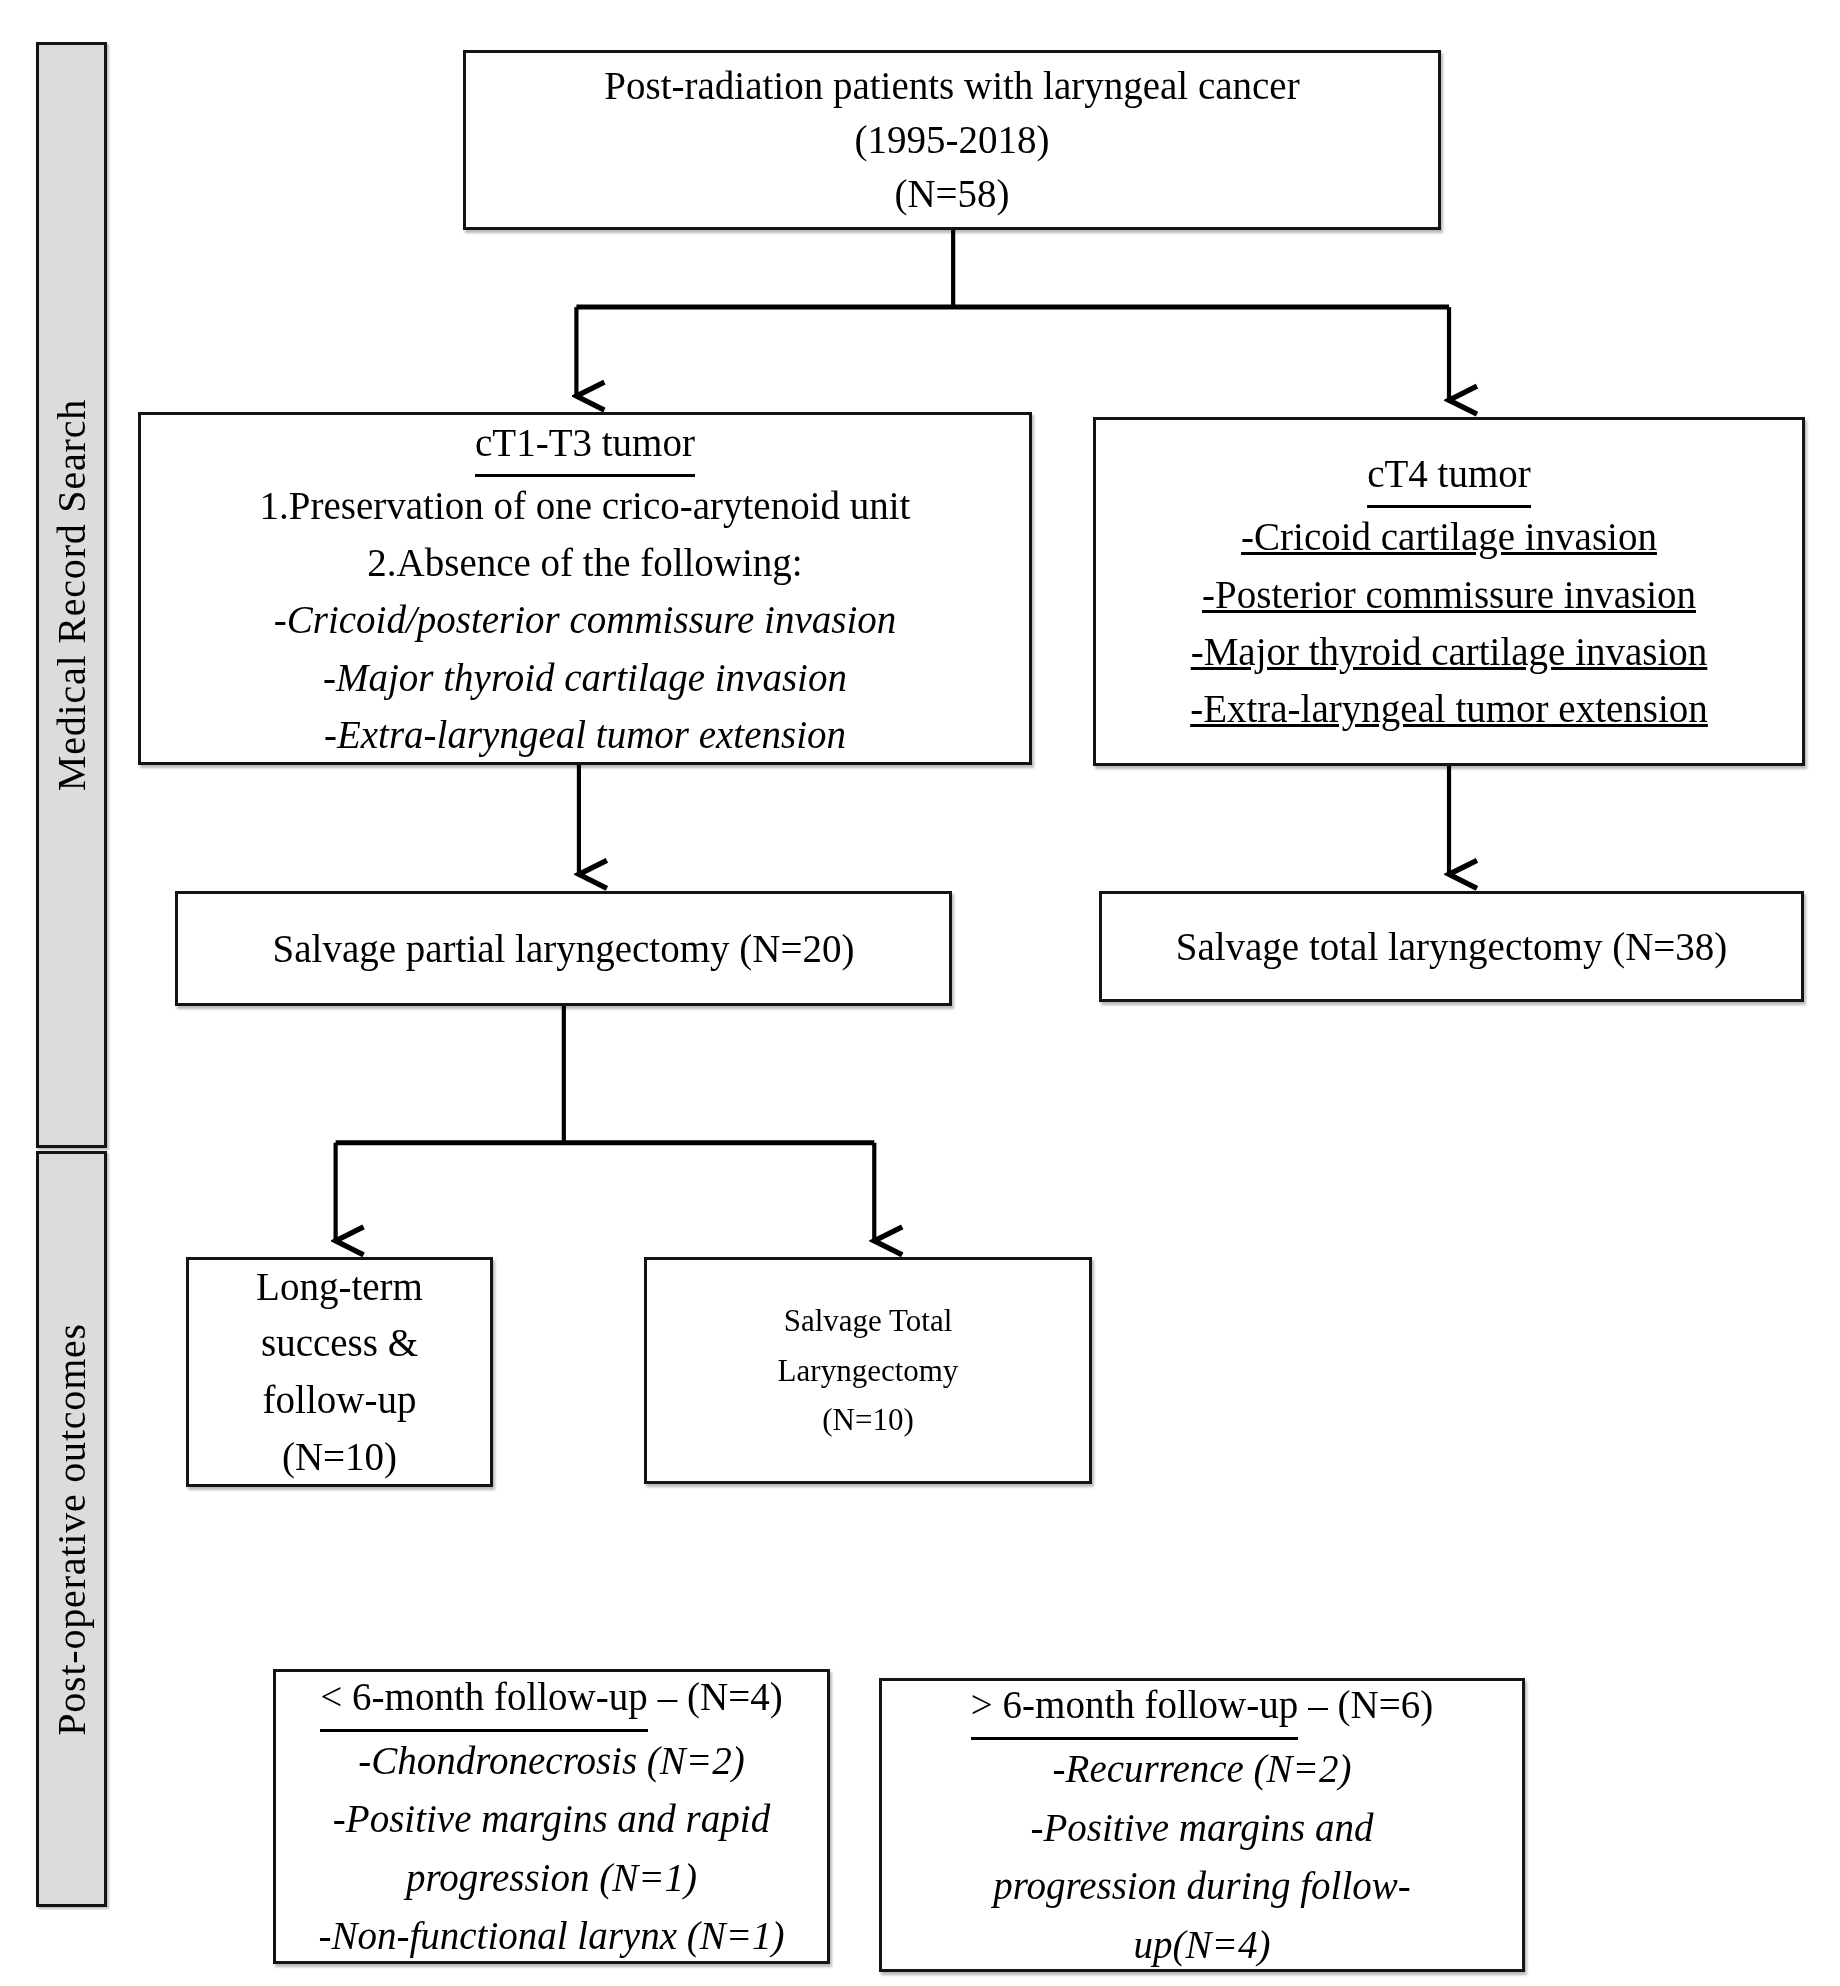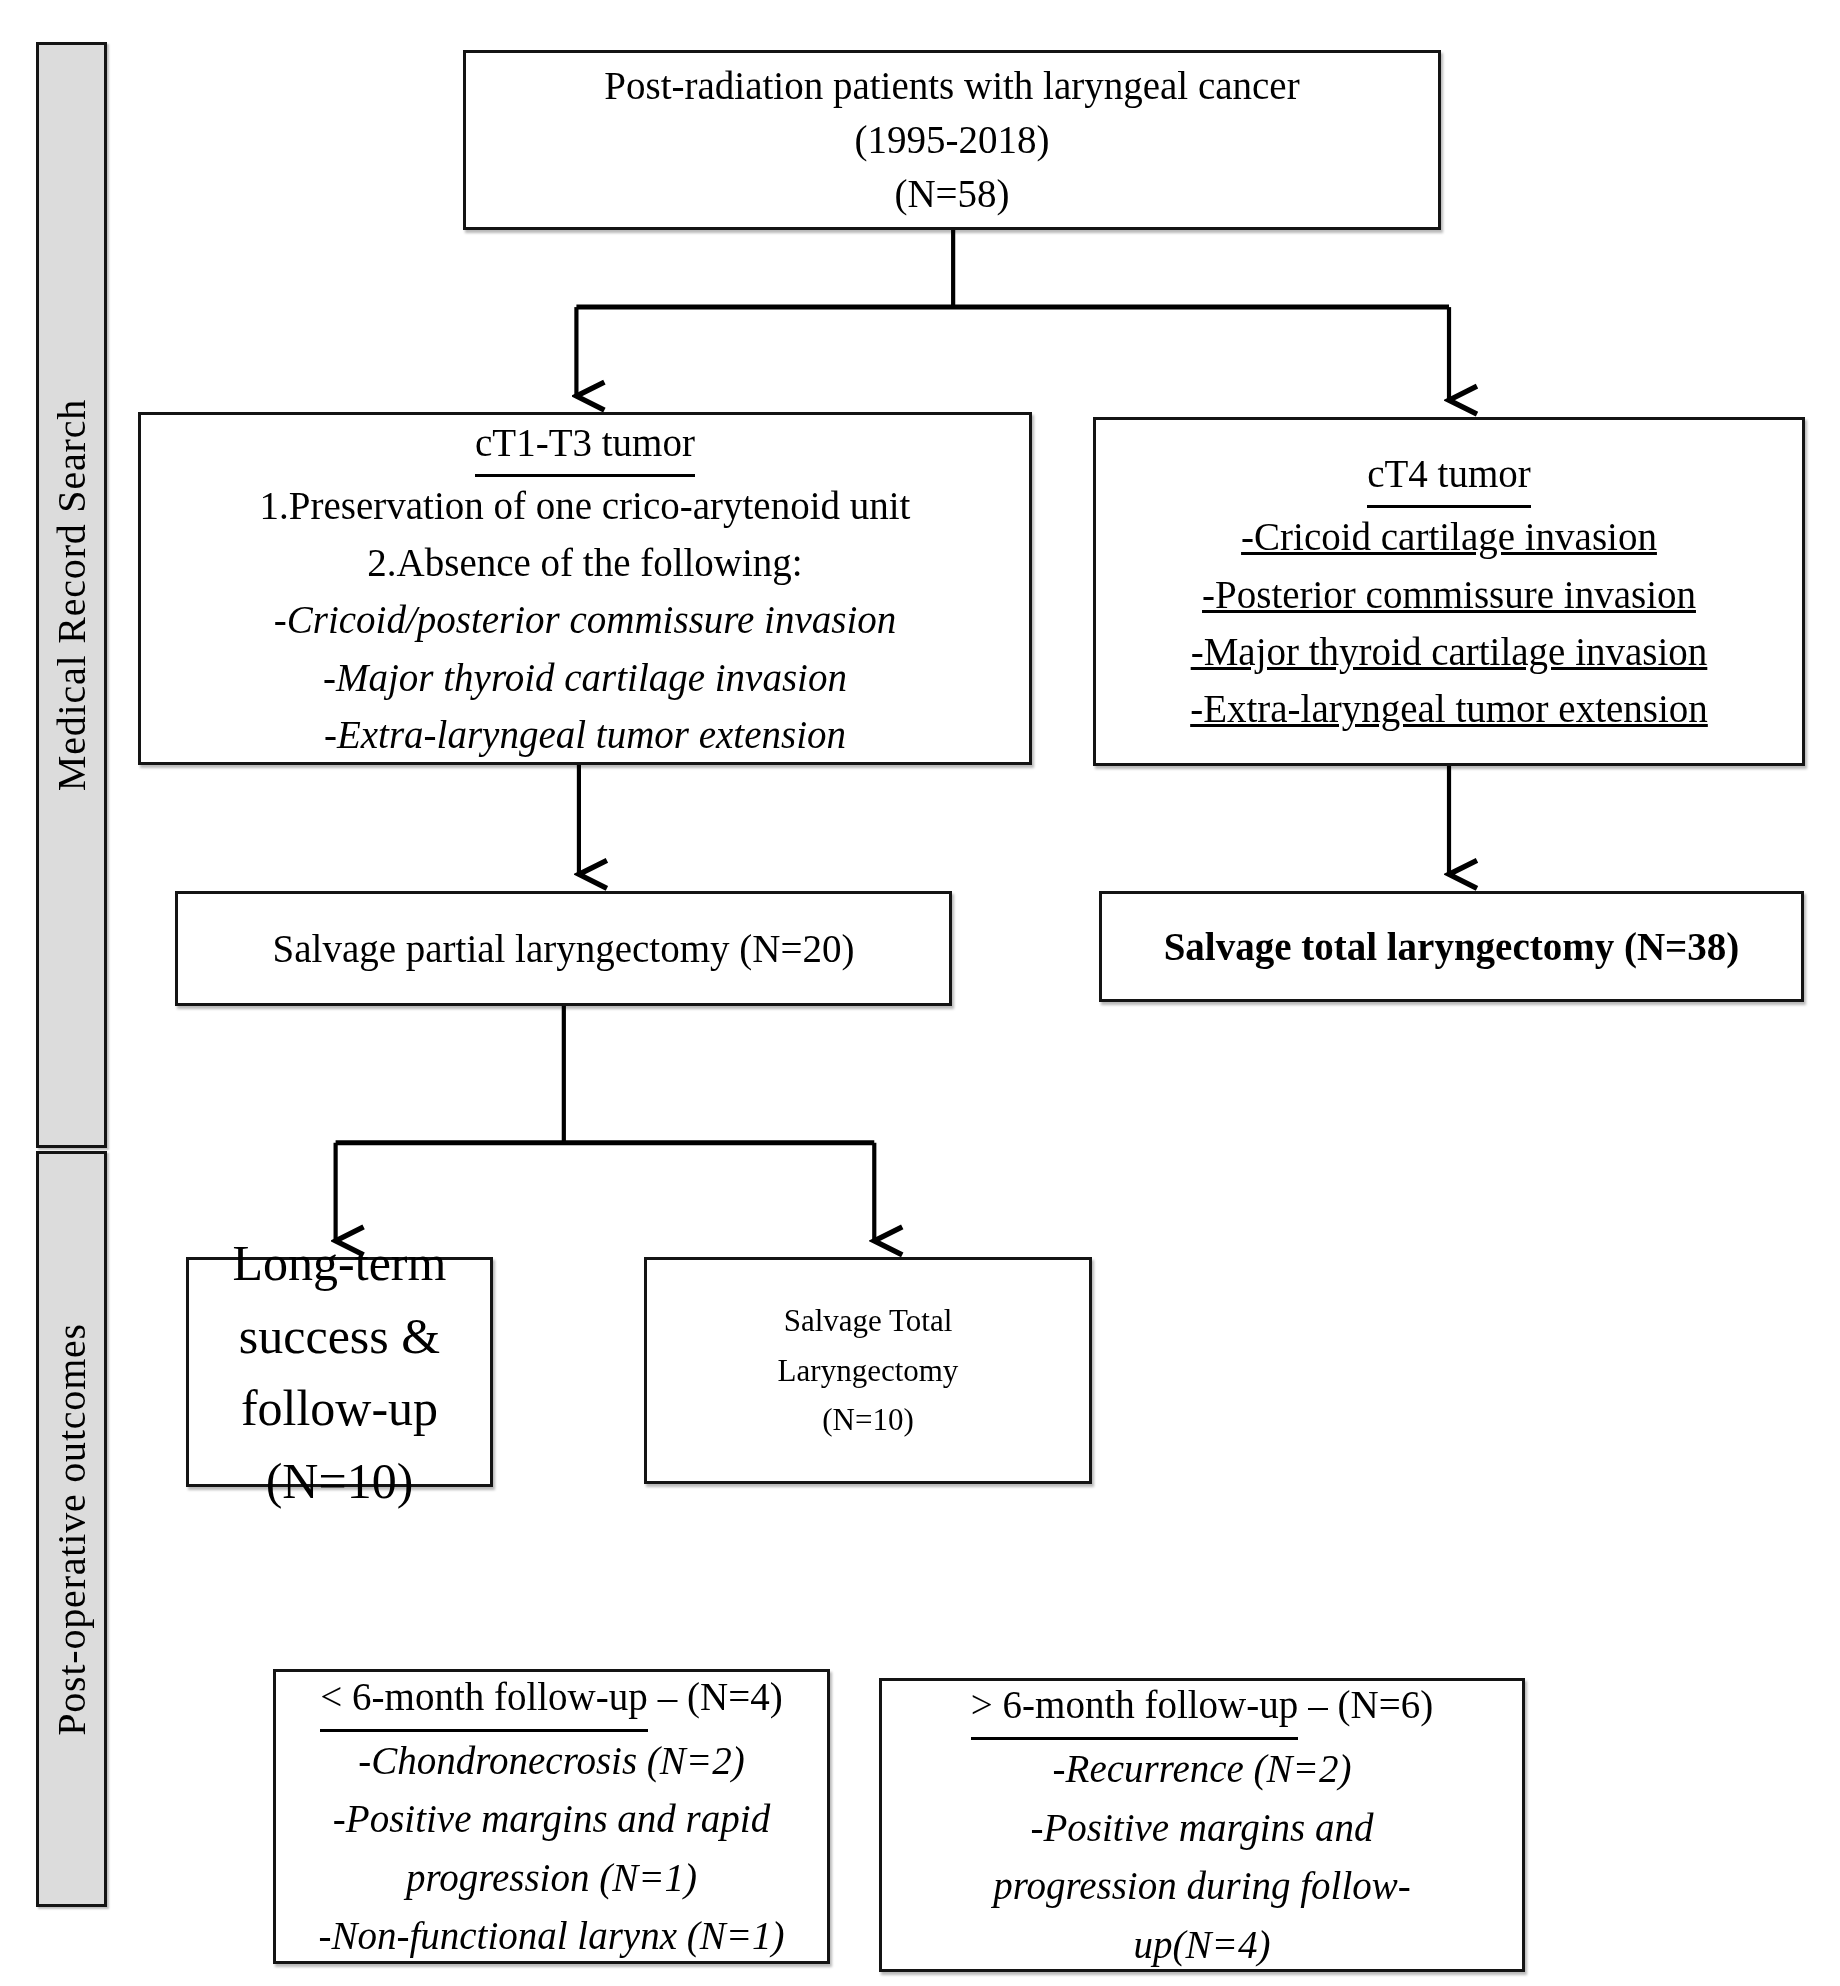--- a/index.html
+++ b/index.html
@@ -50,22 +50,22 @@
     border-bottom: 3.4px solid #000;
     padding-bottom: 2.5px;
   }
   .italic { font-style: italic; }
   .title-rest { margin-left: 10px; }
 
   .box-root   { left: 463px;  top: 42px;   width: 978px; height: 180px; font-size: 39px; line-height: 1.38; }
   .box-ct13   { left: 138px;  top: 404px;  width: 894px; height: 353px; font-size: 39px; line-height: 1.47; }
   .box-ct4    { left: 1093px; top: 409px;  width: 712px;  height: 349px; font-size: 39px; line-height: 1.47; text-decoration: underline; }
   .box-sp     { left: 175px;  top: 883px; width: 777px;  height: 115px; font-size: 39px; }
-  .box-st     { left: 1099px; top: 883px; width: 705px;  height: 111px; font-size: 39px; font-weight: bold; }
-  .box-lt     { left: 186px;  top: 1249px; width: 307px;  height: 230px; font-size: 50px; line-height: 1.45; font-family: Liberation Serif, serif; }
+  .box-st     { left: 1099px; top: 883px; width: 705px;  height: 111px; font-size: 39px; }
+  .box-lt     { left: 186px;  top: 1249px; width: 307px;  height: 230px; font-size: 39px; line-height: 1.45; font-family: Liberation Serif, serif; }
   .box-stl2   { left: 644px;  top: 1249px; width: 448px;  height: 227px; font-size: 31px; line-height: 1.6; }
   .box-lt6    { left: 273px;  top: 1661px; width: 557px;  height: 295px; font-size: 39px; line-height: 1.5; }
   .box-gt6    { left: 879px; top: 1670px; width: 646px;  height: 294px; font-size: 39px; line-height: 1.5; }
 
   .seg-medical { top: 42px;   height: 1106px; }
   .seg-postop  { top: 1151px; height: 756px; }
 </style>
 </head>
 <body>
 

